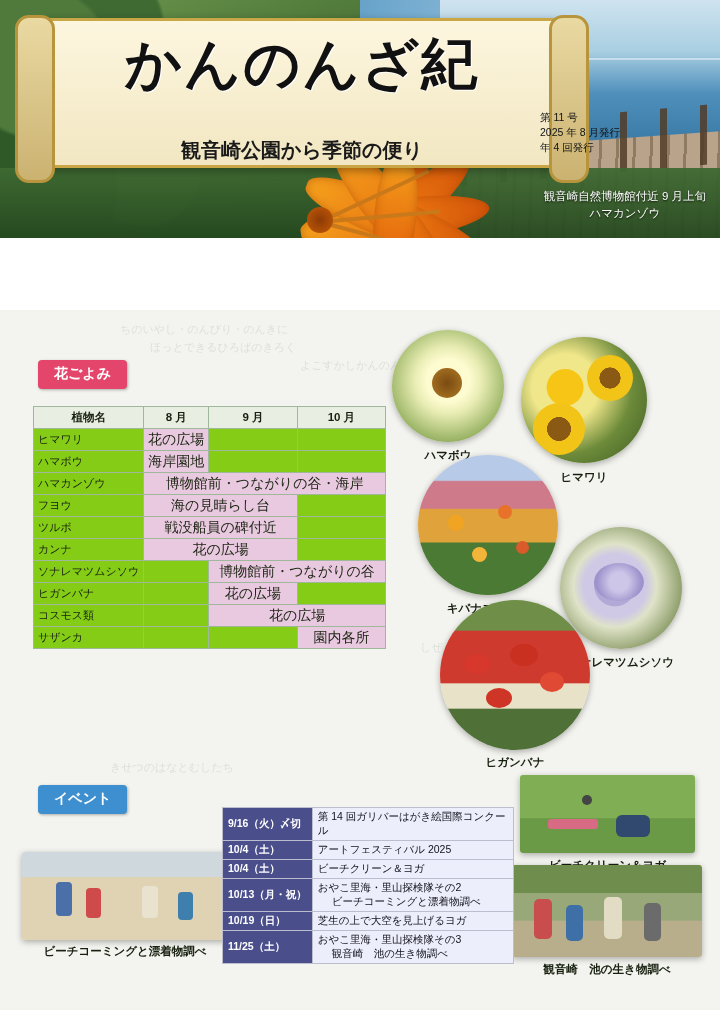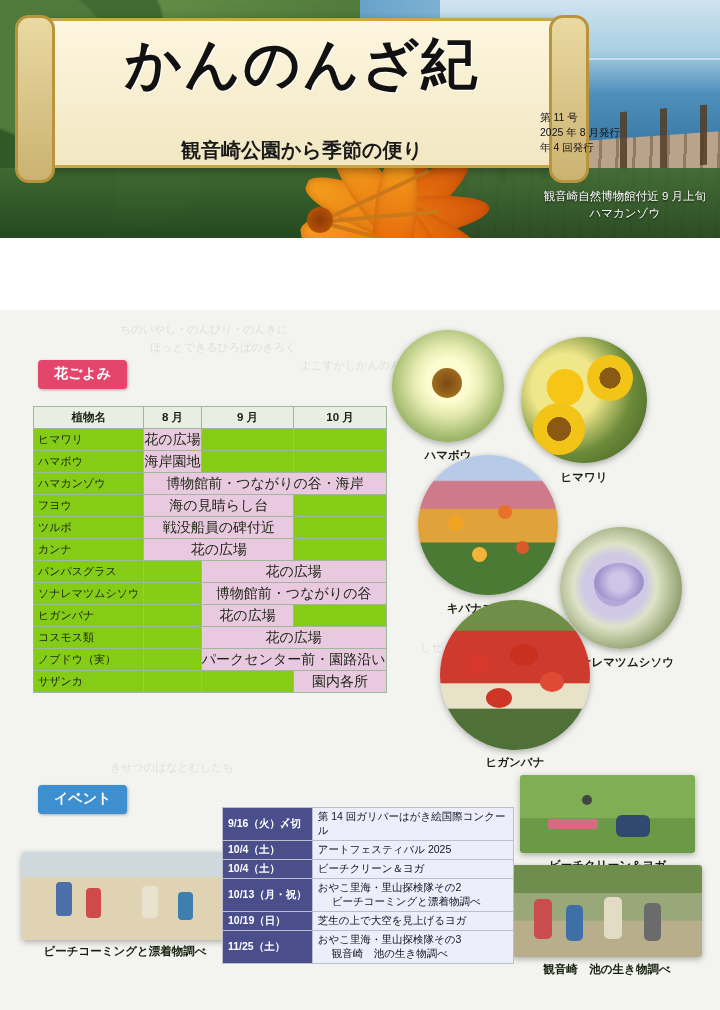--- a/index.html
+++ b/index.html
@@ -305,53 +305,39 @@
         <td class="mcell"></td>
       </tr>
       <tr>
         <td class="name">カンナ</td>
         <td class="mcell" colspan="2">
           <div class="bar on">花の広場</div>
         </td>
         <td class="mcell"></td>
       </tr>
       <tr>
-        <td class="name">パンパスグラス</td>
+        <td class="name">ソナレマツムシソウ</td>
+        <td class="mcell"></td>
+        <td class="mcell" colspan="2">
+          <div class="bar on">博物館前・つながりの谷</div>
+        </td>
+      </tr>
+      <tr>
+        <td class="name">ヒガンバナ</td>
+        <td class="mcell"></td>
+        <td class="mcell" colspan="1">
+          <div class="bar on">花の広場</div>
+        </td>
+        <td class="mcell"></td>
+      </tr>
+      <tr>
+        <td class="name">コスモス類</td>
         <td class="mcell"></td>
         <td class="mcell" colspan="2">
           <div class="bar on">花の広場</div>
-        </td>
-      </tr>
-      <tr>
-        <td class="name">ソナレマツムシソウ</td>
-        <td class="mcell"></td>
-        <td class="mcell" colspan="2">
-          <div class="bar on">博物館前・つながりの谷</div>
-        </td>
-      </tr>
-      <tr>
-        <td class="name">ヒガンバナ</td>
-        <td class="mcell"></td>
-        <td class="mcell" colspan="1">
-          <div class="bar on">花の広場</div>
-        </td>
-        <td class="mcell"></td>
-      </tr>
-      <tr>
-        <td class="name">コスモス類</td>
-        <td class="mcell"></td>
-        <td class="mcell" colspan="2">
-          <div class="bar on">花の広場</div>
-        </td>
-      </tr>
-      <tr>
-        <td class="name">ノブドウ（実）</td>
-        <td class="mcell"></td>
-        <td class="mcell" colspan="2">
-          <div class="bar on">パークセンター前・園路沿い</div>
         </td>
       </tr>
       <tr>
         <td class="name">サザンカ</td>
         <td class="mcell"></td>
         <td class="mcell"></td>
         <td class="mcell" colspan="1">
           <div class="bar on">園内各所</div>
         </td>
       </tr>

